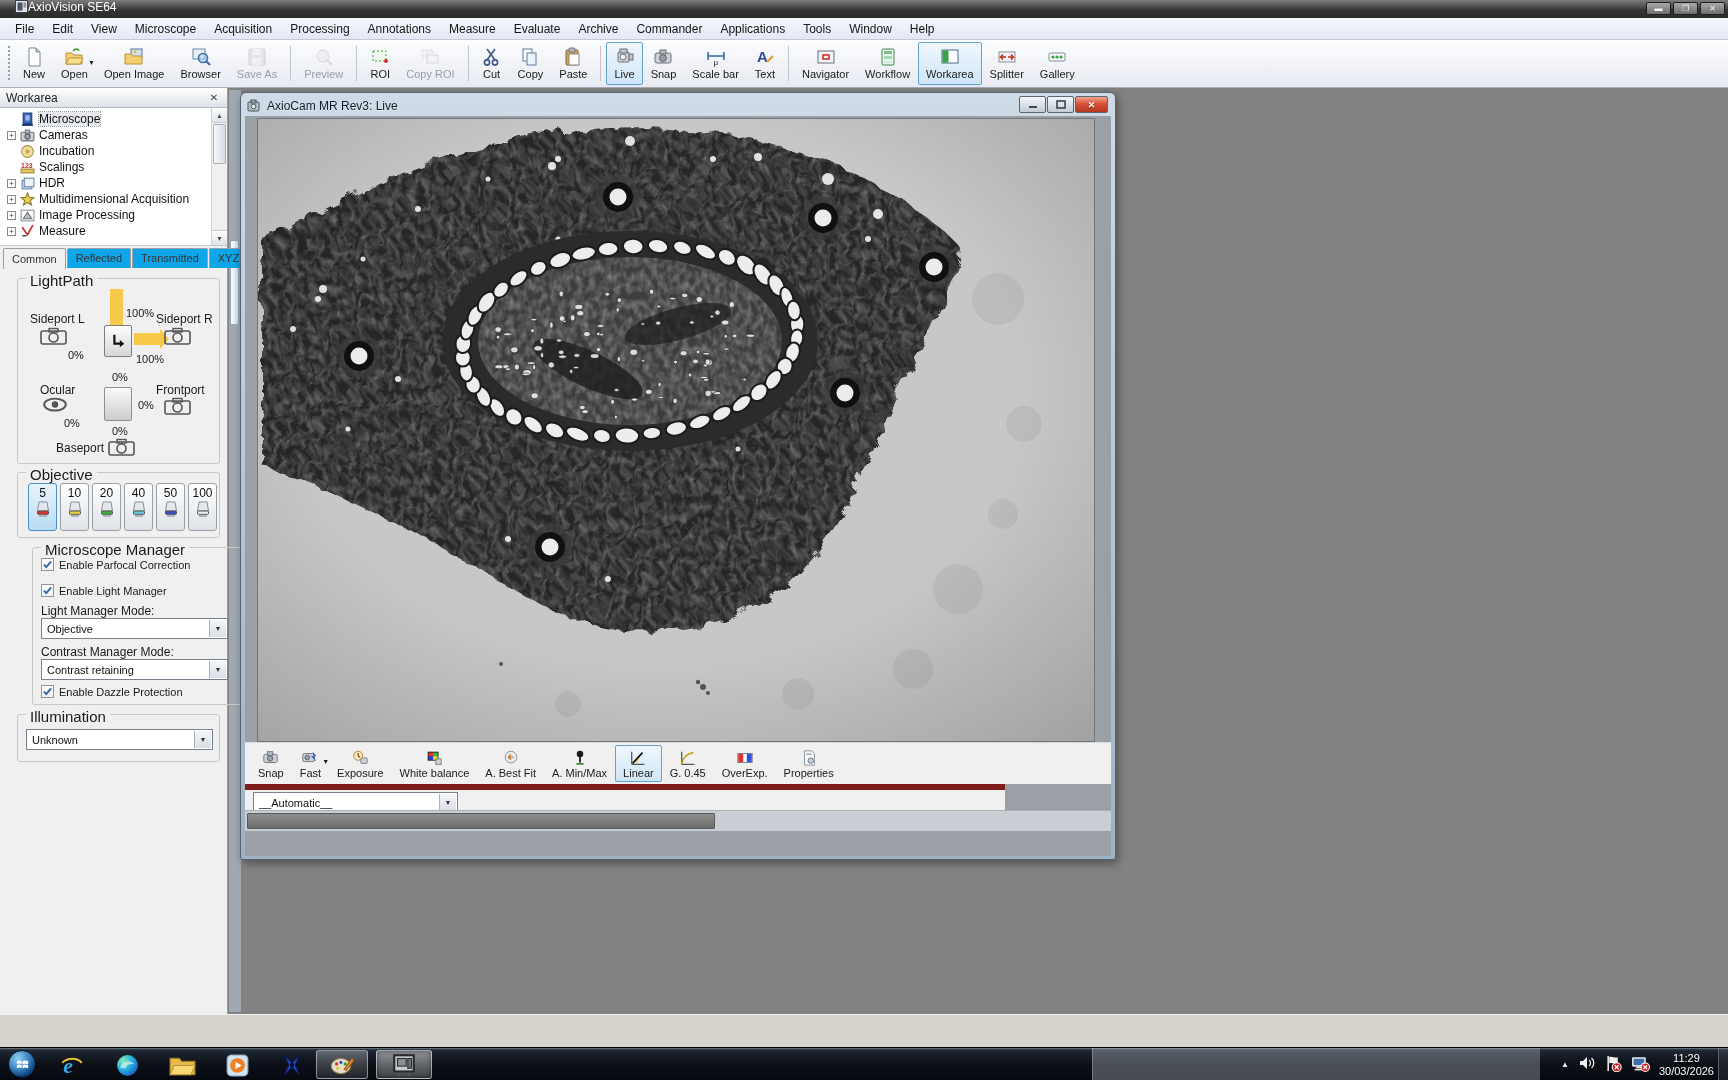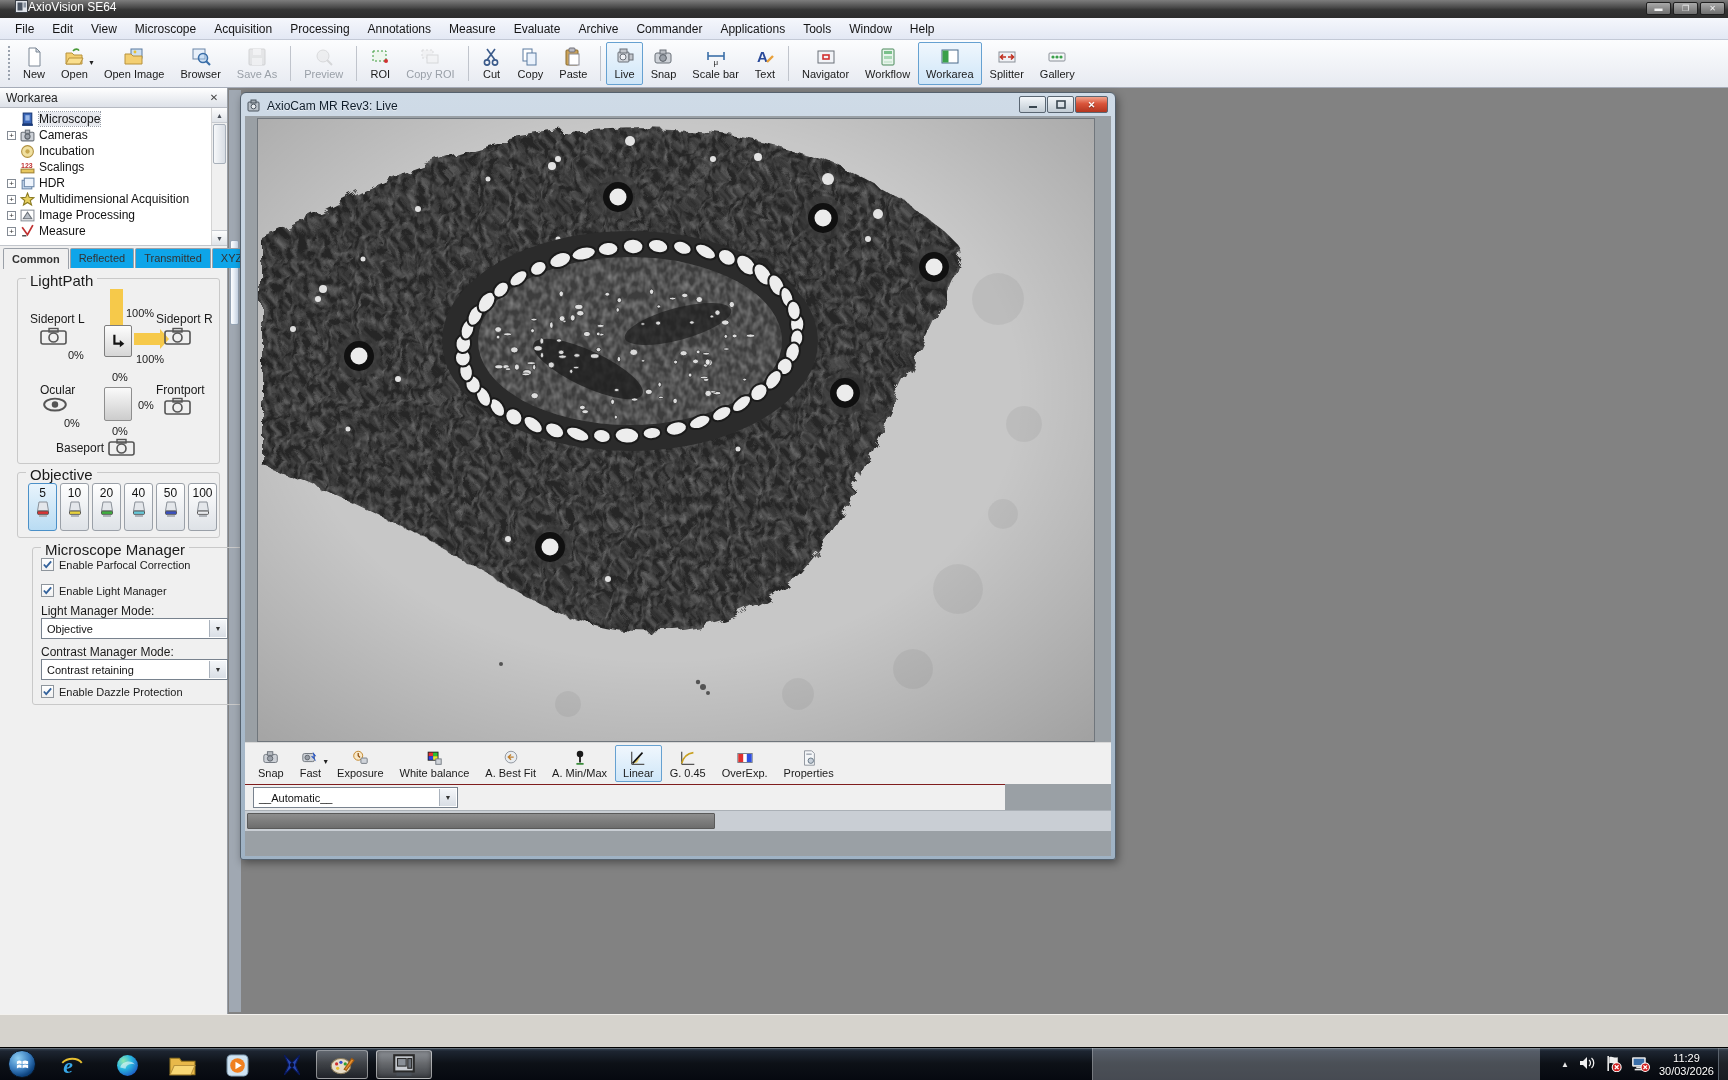--- a/index.html
+++ b/index.html
@@ -31,21 +31,21 @@
 .tree-row.selected .tree-label{background:#e7e9ee;outline:1px dotted #9aa0aa}
 .expander{width:9px;height:9px;border:1px solid #848b94;background:#fff;font-size:8px;line-height:7px;text-align:center;color:#333;flex:none}
 .exp-spacer{width:9px;flex:none}
 .tree-icon{width:15px;height:14px;flex:none}
 #tree-scroll{position:absolute;right:0;top:0;width:16px;height:100%;background:#f0f0f0;border-left:1px solid #d4d4d4;font-size:7px;color:#505archived0}
 .scr-btn{height:15px;text-align:center;line-height:15px;color:#4a5058;background:linear-gradient(#fdfdfd,#dfe3e8);border-bottom:1px solid #c6cad0}
 .scr-btn.bottom{position:absolute;bottom:0;width:100%;border-top:1px solid #c6cad0;border-bottom:none}
 #tree-thumb{position:absolute;left:1px;top:16px;width:13px;height:40px;background:linear-gradient(90deg,#f6f8fa,#d8dde4);border:1px solid #a8b0ba;border-radius:2px}
 #tab-bar{height:23px;display:flex;align-items:flex-end;padding-left:3px;background:#f0f0f0;border-bottom:1px solid #f0f0f0}
 .tab{font-size:11px;padding:3px 8px 4px;border:1px solid #9aa0a8;border-bottom:none;border-radius:2px 2px 0 0;background:#0ea5e9;color:#333;margin-right:1px}
-.tab.active{background:#f0f0f0;font-weight:bold;position:relative;top:1px;padding-top:4px}
+.tab.active{background:#f0f0f0;font-weight:normal;position:relative;top:1px;padding-top:4px}
 #panel-content{position:relative;height:745px;background:#f0f0f0}
 .groupbox{position:absolute;border:1px solid #c9c9c9;border-radius:3px}
 .gb-title{position:absolute;top:-7px;left:8px;background:#f0f0f0;padding:0 4px;font-size:15px;color:#1a1a1a}
 .lp-label{position:absolute;font-size:12px;color:#1a1a1a}
 .lp-val{position:absolute;font-size:11px;color:#1a1a1a}
 .port-icon{position:absolute;width:28px;height:18px}
 .lp-center-btn{position:absolute;width:28px;height:32px;background:linear-gradient(#fdfdfd,#d6d6d6);border:1px solid #7e7e7e;border-radius:2px;display:flex;align-items:center;justify-content:center}
 .lp-square{position:absolute;width:28px;height:34px;background:linear-gradient(#fafafa,#cccccc);border:1px solid #8e8e8e;border-radius:2px}
 .ybar{position:absolute;background:#f6c94a}
 .yarrow-right{position:absolute;height:12px;background:#f6c94a}
@@ -66,21 +66,21 @@
 #cam-titlebar{height:21px;display:flex;align-items:center;gap:5px;padding:0 2px;font-size:12px;color:#0e1c2a;text-shadow:0 1px 0 rgba(255,255,255,.5)}
 #cam-controls{position:absolute;right:7px;top:3px;display:flex;gap:1px}
 .cam-btn{width:27px;height:17px;border:1px solid #5a6672;border-radius:2px;background:linear-gradient(#f4f7fa,#c2ccd5);display:flex;align-items:center;justify-content:center;font-size:9px;color:#3a4650}
 .cam-btn.close{width:33px;background:linear-gradient(#f2a38c,#d9543a 45%,#b33620);color:#fff;font-weight:bold;text-shadow:0 1px 1px rgba(0,0,0,.4)}
 #cam-content{position:relative;width:866px;height:740px;background:#9aa0a5;overflow:hidden}
 #micro-image{position:absolute;left:12px;top:2px;width:838px;height:624px;border:1px solid #70767c;background:#c7c7c7}
 #cam-toolbar{position:absolute;left:0;top:626px;width:866px;height:42px;background:#f0f0f0;border-top:1px solid #d8d8d8;display:flex;align-items:stretch;padding-left:5px}
 .cam-tb-btn{display:flex;flex-direction:column;align-items:center;justify-content:center;gap:1px;padding:2px 7px;font-size:11px;color:#1a1a1a;border:1px solid transparent;margin:2px 0;position:relative}
 .cam-tb-btn .ticon{width:18px;height:17px}
 .cam-tb-btn.active{background:linear-gradient(#f0f7fd,#cfe6f8);border:1px solid #66a1d1;border-radius:2px}
-#cam-combo-row{position:absolute;left:0;top:668px;width:760px;height:26px;background:#f0f0f0;border-top:1px solid #7f1d1d}
+#cam-combo-row{position:absolute;left:0;top:668px;width:760px;height:26px;background:#f0f0f0;border-top:6px solid #7f1d1d}
 #cam-combo{left:8px;top:2px;width:205px}
 #cam-hscroll{position:absolute;left:0;top:694px;width:866px;height:21px;background:#c9ced4;border-top:1px solid #aab0b6}
 #cam-hthumb{position:absolute;left:2px;top:2px;width:468px;height:16px;background:linear-gradient(#8e8e8e,#6d6d6d);border:1px solid #5a5a5a;border-radius:1px}
 #cam-statusbar{position:absolute;left:0;top:715px;width:866px;height:25px;background:#eef0f2;border-top:1px solid #d0d3d8;display:flex;gap:3px;padding:2px 3px;font-size:11px;color:#111}
 .seg{border:1px solid #a8adb4;background:#f4f5f7;height:19px;padding:2px 4px;white-space:nowrap}
 #grip{position:absolute;right:1px;bottom:1px;width:14px;height:14px;background:repeating-linear-gradient(135deg,transparent 0 3px,#9aa0a8 3px 4px,#fff 4px 5px)}
 
 #app-statusbar{position:absolute;left:0;top:1014px;width:1728px;height:33px;background:#d6d3cd;border-top:1px solid #f3f1ee}
 
 #taskbar{position:absolute;left:0;top:1047px;width:1728px;height:33px;background:linear-gradient(#3a4856 0%,#1d2531 10%,#0d1117 48%,#060910 100%);border-top:1px solid #000}
@@ -520,20 +520,27 @@
       <div class="cb-row" style="left:8px;top:137px">
         <span class="cb">
             <svg viewBox="0 0 12 12" width="11" height="11">
               <path d="M2 6l2.6 2.8L10 2.5" fill="none" stroke="#33629c" stroke-width="2"></path>
             </svg>
           </span>
         <span class="cb-label">Enable Dazzle Protection</span>
       </div>
     </div>
 
+    <div class="groupbox" style="left:17px;top:445px;width:203px;height:48px">
+      <span class="gb-title">Illumination</span>
+      <div class="select" style="left:8px;top:14px;width:187px">
+        <span>Unknown</span>
+        <span class="dd-btn">▼</span>
+      </div>
+    </div>
   </div>
 </div>
 
 <div id="cam-window">
   <div id="cam-titlebar">
     <span style="width:15px;height:13px;display:inline-block"><svg viewBox="0 0 15 13">
           <rect x="1" y="3" width="11" height="9" rx="1" fill="#b8c0c8" stroke="#4a545e"></rect>
           <rect x="4" y="1" width="5" height="3" fill="#a0a8b0" stroke="#4a545e"></rect>
           <circle cx="6.5" cy="7.5" r="2.4" fill="#e8ecf0" stroke="#4a545e"></circle>
         </svg></span>

